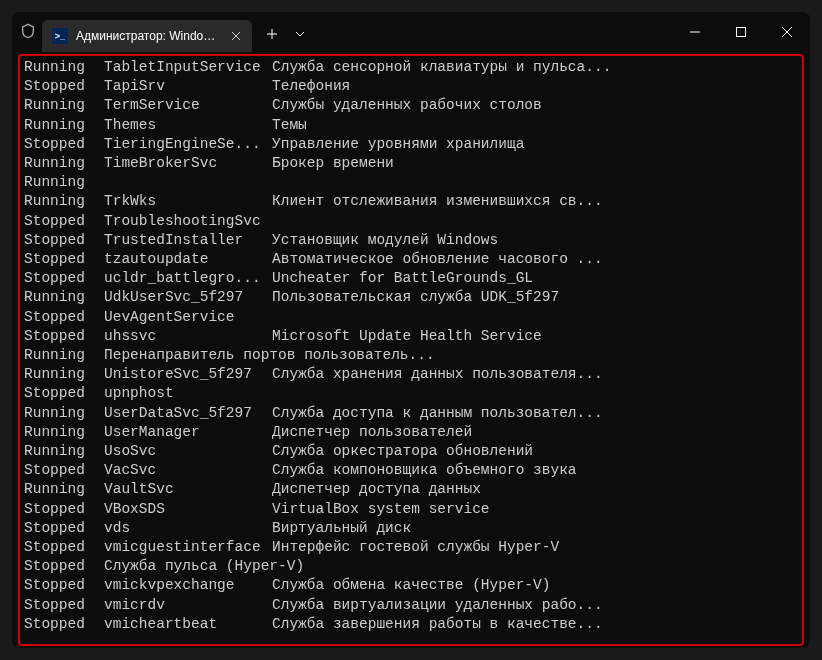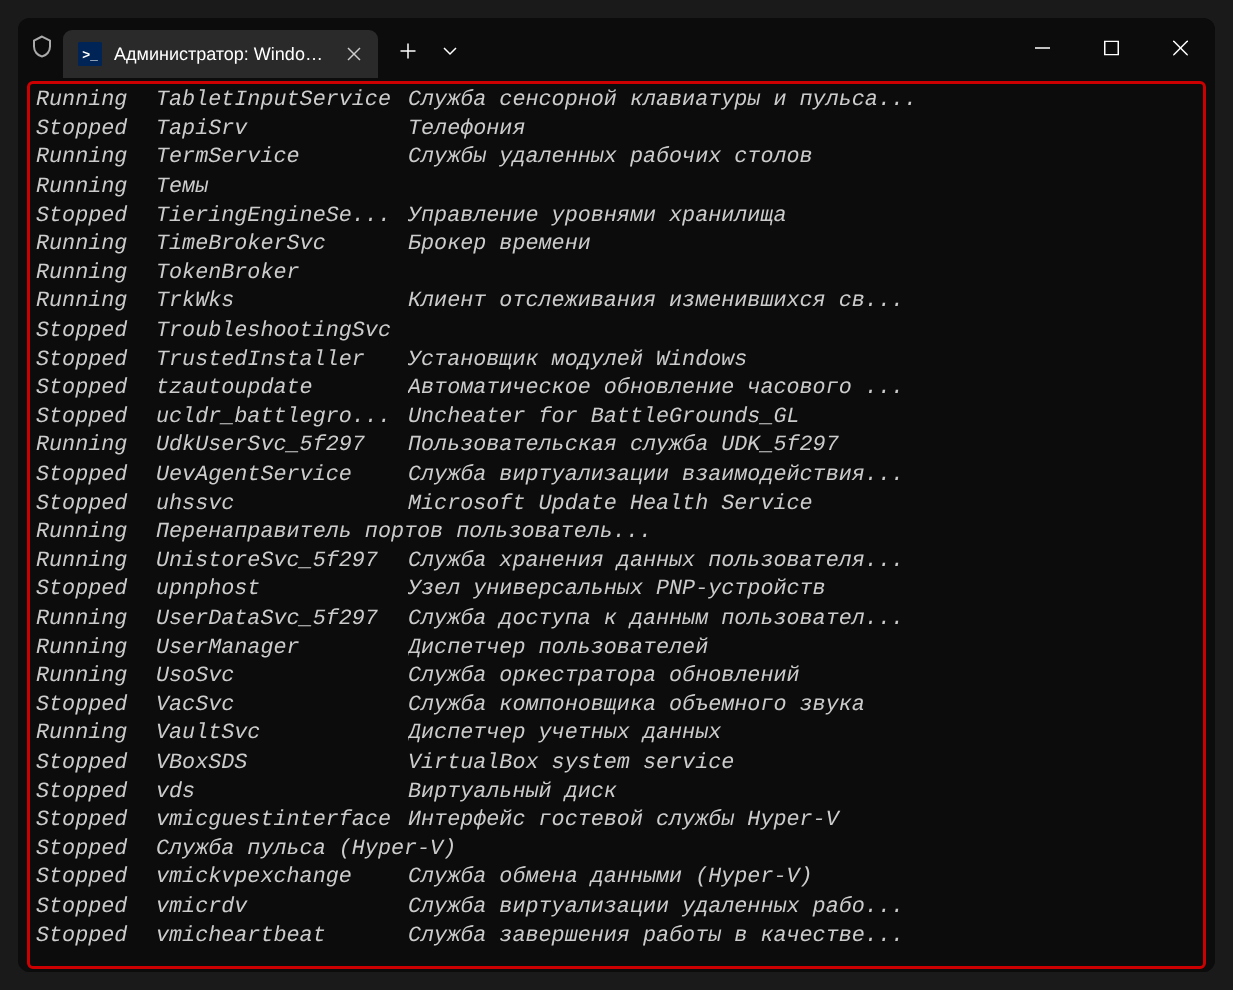--- a/index.html
+++ b/index.html
@@ -132,21 +132,20 @@
       height: 100%;
       overflow: hidden;
     }
     .service-row {
       font-family: 'Consolas', 'Courier New', monospace;
       font-size: 14.5px;
       line-height: 19.2px;
       color: #ccc;
       white-space: pre;
       display: flex;
-      font-style: italic;
     }
     .col-status { width: 80px; flex-shrink: 0; }
     .col-name { width: 168px; flex-shrink: 0; }
     .col-display { flex: 1; overflow: hidden; }
   </style>
 </head>
 <body>
 
 <div class="window">
   <div class="titlebar">
@@ -193,42 +192,42 @@
             <line x1="10" y1="0" x2="0" y2="10"></line>
           </svg>
       </div>
     </div>
   </div>
   <div class="terminal">
     <div class="terminal-content" id="service-list">
         <div class="service-row"><span class="col-status">Running  </span><span class="col-name">TabletInputService </span><span class="col-display">Служба сенсорной клавиатуры и пульса...</span></div>
         <div class="service-row"><span class="col-status">Stopped  </span><span class="col-name">TapiSrv            </span><span class="col-display">Телефония</span></div>
         <div class="service-row"><span class="col-status">Running  </span><span class="col-name">TermService        </span><span class="col-display">Службы удаленных рабочих столов</span></div>
-        <div class="service-row"><span class="col-status">Running  </span><span class="col-display">Темы</span></div>
+        <div class="service-row"><span class="col-status">Running  </span><span class="col-name">Themes             </span><span class="col-display">Темы</span></div>
         <div class="service-row"><span class="col-status">Stopped  </span><span class="col-name">TieringEngineSe... </span><span class="col-display">Управление уровнями хранилища</span></div>
         <div class="service-row"><span class="col-status">Running  </span><span class="col-name">TimeBrokerSvc      </span><span class="col-display">Брокер времени</span></div>
-        <div class="service-row"><span class="col-status">Running  </span><span class="col-name">TokenBroker        </span></div>
+        <div class="service-row"><span class="col-status">Running  </span></div>
         <div class="service-row"><span class="col-status">Running  </span><span class="col-name">TrkWks             </span><span class="col-display">Клиент отслеживания изменившихся св...</span></div>
         <div class="service-row"><span class="col-status">Stopped  </span><span class="col-name">TroubleshootingSvc </span></div>
         <div class="service-row"><span class="col-status">Stopped  </span><span class="col-name">TrustedInstaller   </span><span class="col-display">Установщик модулей Windows</span></div>
         <div class="service-row"><span class="col-status">Stopped  </span><span class="col-name">tzautoupdate       </span><span class="col-display">Автоматическое обновление часового ...</span></div>
         <div class="service-row"><span class="col-status">Stopped  </span><span class="col-name">ucldr_battlegro... </span><span class="col-display">Uncheater for BattleGrounds_GL</span></div>
         <div class="service-row"><span class="col-status">Running  </span><span class="col-name">UdkUserSvc_5f297   </span><span class="col-display">Пользовательская служба UDK_5f297</span></div>
-        <div class="service-row"><span class="col-status">Stopped  </span><span class="col-name">UevAgentService    </span><span class="col-display">Служба виртуализации взаимодействия...</span></div>
+        <div class="service-row"><span class="col-status">Stopped  </span><span class="col-name">UevAgentService    </span></div>
         <div class="service-row"><span class="col-status">Stopped  </span><span class="col-name">uhssvc             </span><span class="col-display">Microsoft Update Health Service</span></div>
         <div class="service-row"><span class="col-status">Running  </span><span class="col-display">Перенаправитель портов пользователь...</span></div>
         <div class="service-row"><span class="col-status">Running  </span><span class="col-name">UnistoreSvc_5f297  </span><span class="col-display">Служба хранения данных пользователя...</span></div>
-        <div class="service-row"><span class="col-status">Stopped  </span><span class="col-name">upnphost           </span><span class="col-display">Узел универсальных PNP-устройств</span></div>
+        <div class="service-row"><span class="col-status">Stopped  </span><span class="col-name">upnphost           </span></div>
         <div class="service-row"><span class="col-status">Running  </span><span class="col-name">UserDataSvc_5f297  </span><span class="col-display">Служба доступа к данным пользовател...</span></div>
         <div class="service-row"><span class="col-status">Running  </span><span class="col-name">UserManager        </span><span class="col-display">Диспетчер пользователей</span></div>
         <div class="service-row"><span class="col-status">Running  </span><span class="col-name">UsoSvc             </span><span class="col-display">Служба оркестратора обновлений</span></div>
         <div class="service-row"><span class="col-status">Stopped  </span><span class="col-name">VacSvc             </span><span class="col-display">Служба компоновщика объемного звука</span></div>
-        <div class="service-row"><span class="col-status">Running  </span><span class="col-name">VaultSvc           </span><span class="col-display">Диспетчер учетных данных</span></div>
+        <div class="service-row"><span class="col-status">Running  </span><span class="col-name">VaultSvc           </span><span class="col-display">Диспетчер доступа данных</span></div>
         <div class="service-row"><span class="col-status">Stopped  </span><span class="col-name">VBoxSDS            </span><span class="col-display">VirtualBox system service</span></div>
         <div class="service-row"><span class="col-status">Stopped  </span><span class="col-name">vds                </span><span class="col-display">Виртуальный диск</span></div>
         <div class="service-row"><span class="col-status">Stopped  </span><span class="col-name">vmicguestinterface </span><span class="col-display">Интерфейс гостевой службы Hyper-V</span></div>
         <div class="service-row"><span class="col-status">Stopped  </span><span class="col-display">Служба пульса (Hyper-V)</span></div>
-        <div class="service-row"><span class="col-status">Stopped  </span><span class="col-name">vmickvpexchange    </span><span class="col-display">Служба обмена данными (Hyper-V)</span></div>
+        <div class="service-row"><span class="col-status">Stopped  </span><span class="col-name">vmickvpexchange    </span><span class="col-display">Служба обмена качестве (Hyper-V)</span></div>
         <div class="service-row"><span class="col-status">Stopped  </span><span class="col-name">vmicrdv            </span><span class="col-display">Служба виртуализации удаленных рабо...</span></div>
         <div class="service-row"><span class="col-status">Stopped  </span><span class="col-name">vmicheartbeat       </span><span class="col-display">Служба завершения работы в качестве...</span></div>
       </div>
   </div>
 </div>
 
 </body></html>

